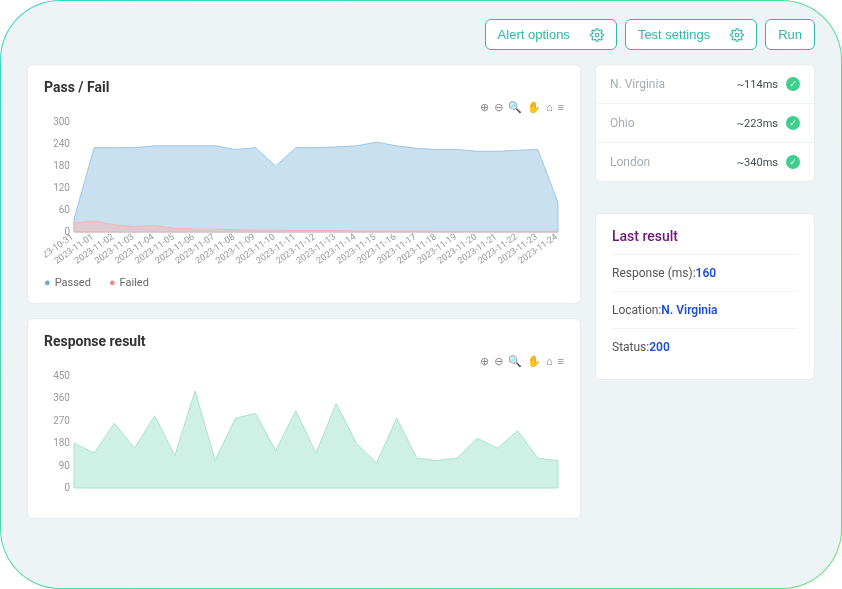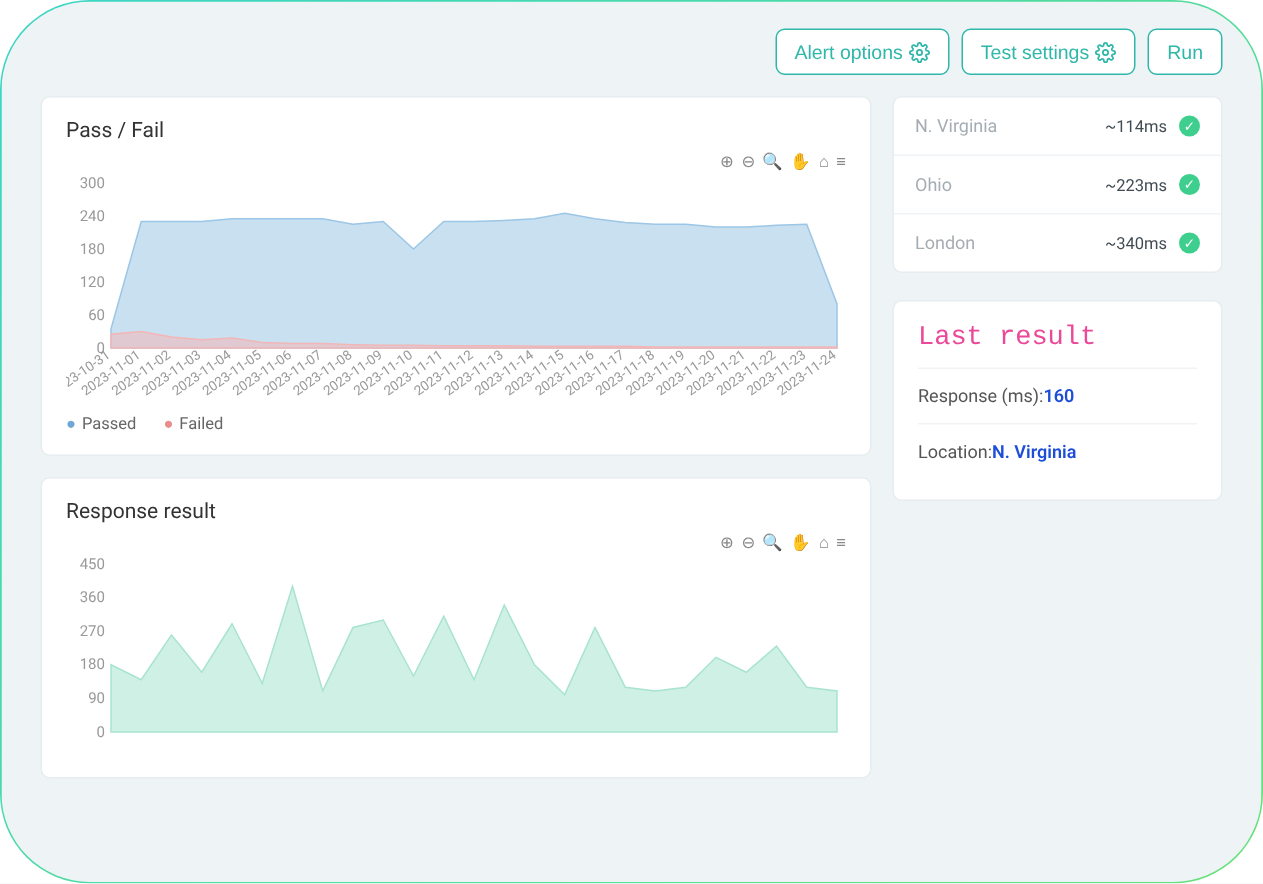--- a/index.html
+++ b/index.html
@@ -24,45 +24,45 @@
 }
 .toolbar {
   display: flex;
   justify-content: flex-end;
   gap: 8px;
   padding: 18px 26px 0 26px;
 }
 .obtn {
   display: inline-flex;
   align-items: center;
-  gap: 4px;
+  gap: 20px;
   border: 1px solid #2fb7a9;
   color: #2fb7a9;
   background: #fff;
   border-radius: 6px;
   padding: 7px 12px;
   font-size: 13px;
   font-weight: 500;
   cursor: pointer;
 }
 .obtn svg { stroke: #2fb7a9; }
 .content {
   display: flex;
   gap: 14px;
   padding: 14px 26px 26px 26px;
 }
 .left { flex: 1; display: flex; flex-direction: column; gap: 14px; }
-.right { width: 225px; display: flex; flex-direction: column; gap: 18px; }
+.right { width: 225px; display: flex; flex-direction: column; gap: 31px; }
 .card {
   background: #fff;
   border: 1px solid #e6ecef;
   border-radius: 6px;
   padding: 14px 16px;
 }
-.card h3 { font-size: 14px; font-weight: 400; color: #333; margin-bottom: 6px; }
+.card h3 { font-size: 14px; font-weight: 700; color: #333; margin-bottom: 6px; }
 .chart-tools {
   display: flex;
   justify-content: flex-end;
   gap: 5px;
   font-size: 11px;
   color: #888;
   margin-bottom: 2px;
 }
 .chart-tools span { cursor: pointer; }
 .chart-tools .active { color: #2fb7a9; }
@@ -74,21 +74,21 @@
 .axis-x { font-size: 9px; fill: #999; }
 .loclist { background:#fff; border:1px solid #e6ecef; border-radius:6px; }
 .locrow {
   display:flex; align-items:center; justify-content:space-between;
   padding:12px 14px; border-bottom:1px solid #f0f3f5; font-size:12px;
 }
 .locrow:last-child { border-bottom:none; }
 .locname { color:#a5adb3; }
 .locms { display:flex; align-items:flex-end; gap:8px; color:#414b52; font-size:11px;}
 .dot { width:14px; height:14px; border-radius:50%; background:#3ecf8e; display:inline-flex; align-items:center; justify-content:center; color:#fff; font-size:9px; }
-.lastcard h4 { font-size:18px; font-weight:500; color:#ec4899; padding-bottom:10px;font-family:Liberation Mono, monospace; }
+.lastcard h4 { font-size:14px; font-weight:500; color:#701a75; padding-bottom:10px; }
 .lr-row { display:flex; justify-content:flex-start; padding:11px 0; border-top:1px solid #f0f3f5; font-size:12px; }
 .lr-row .k { color:#555; }
 .lr-row .v { color:#1d4ed8; font-weight:600; font-size:12px; }
 </style>
 </head>
 <body>
 
 <div class="frame">
 
   <div class="toolbar">
@@ -208,18 +208,22 @@
         <h4>Last result</h4>
         <div id="lrrows">
             <div class="lr-row">
               <span class="k">Response (ms):</span>
               <span class="v">160</span>
             </div>
             <div class="lr-row">
               <span class="k">Location:</span>
               <span class="v">N. Virginia</span>
             </div>
+            <div class="lr-row">
+              <span class="k">Status:</span>
+              <span class="v">200</span>
+            </div>
           </div>
       </div>
     </div>
   </div>
 
 </div>
 
 </body></html>

